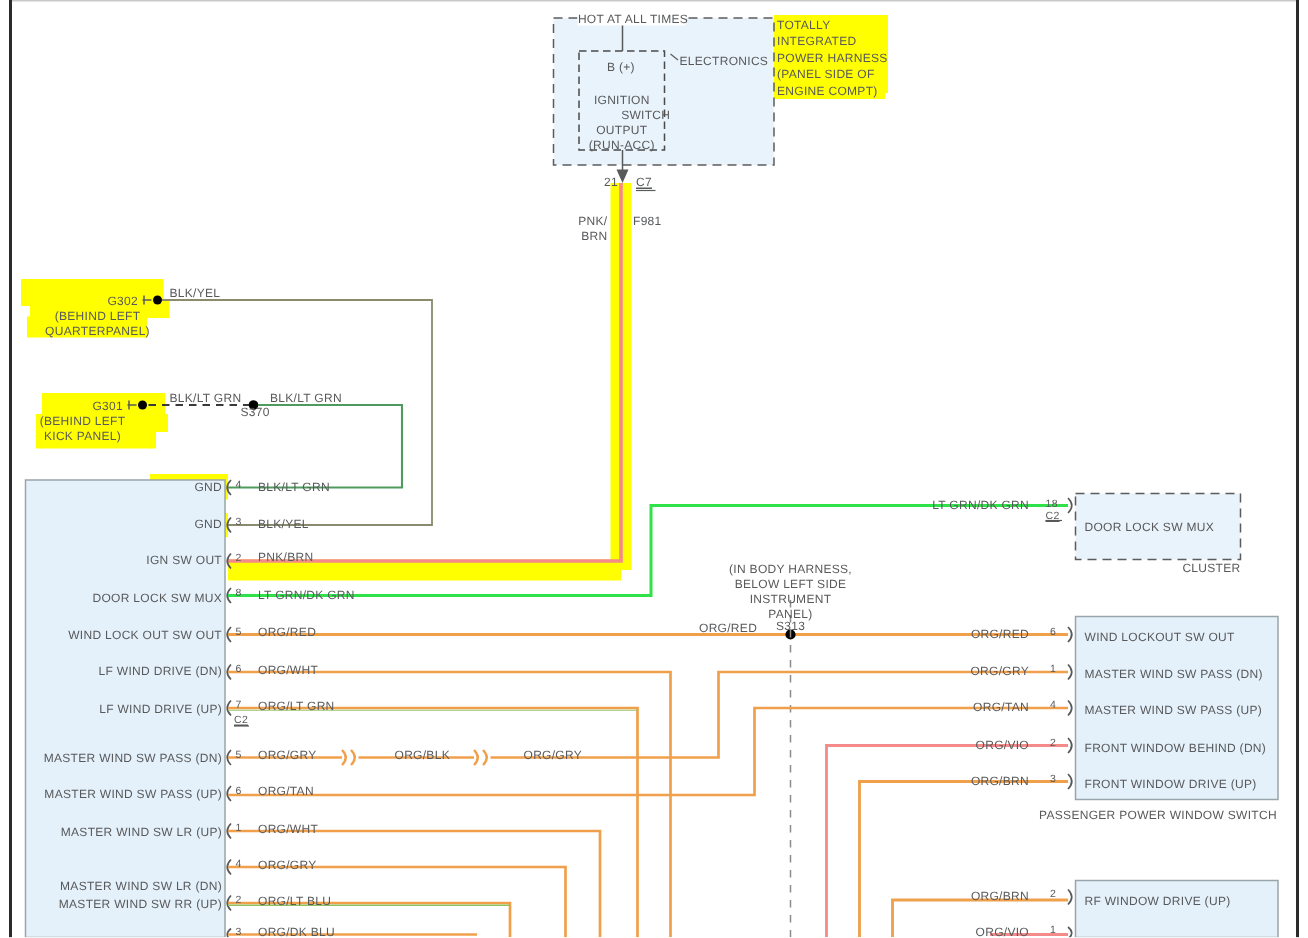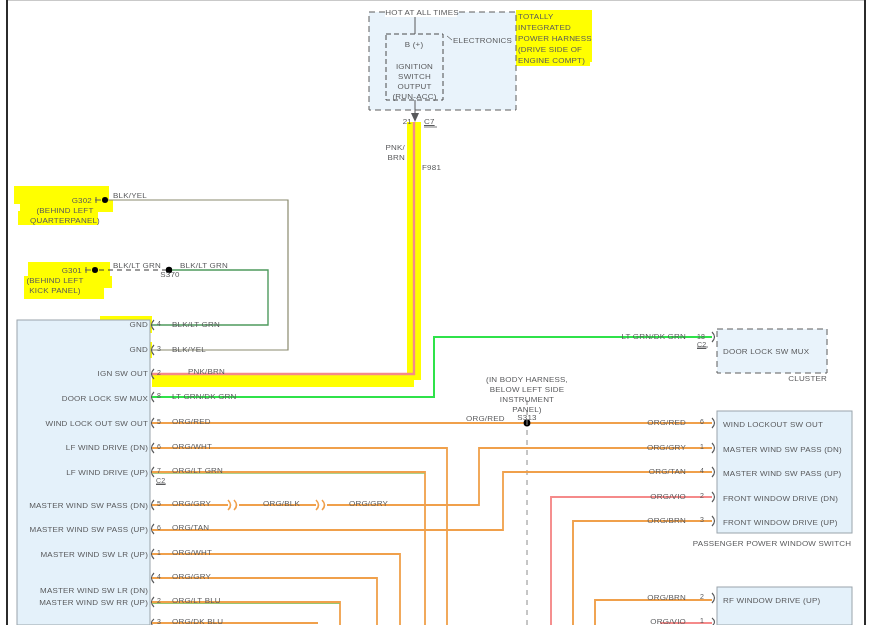--- a/index.html
+++ b/index.html
@@ -163,37 +163,37 @@
       <path d="M595,625 L595,600 L712,600" stroke="#f0a04b" stroke-width="1.9"></path>
 
       <path d="M660,623 L712,623" stroke="#f58a8a" stroke-width="1.9"></path>
 
     </g>
   </svg>
 
   <div class="txt c" style="left:383px;top:8px;width:78px;">HOT AT ALL TIMES</div>
   <div class="txt c" style="left:400px;top:40px;width:28px;">B (+)</div>
   <div class="txt c" style="left:386px;top:62px;width:57px;">IGNITION</div>
-  <div class="txt c" style="left:386px;top:72px;width:57px;">SWITCH</div>
+  <div class="txt c" style="left:386px;top:72px;width:57px;padding-left:16px;">SWITCH</div>
   <div class="txt c" style="left:386px;top:82px;width:57px;text-align:center;">OUTPUT</div>
   <div class="txt c" style="left:386px;top:92px;width:57px;">(RUN-ACC)</div>
   <div class="txt" style="left:453px;top:36px;">ELECTRONICS</div>
 
   <div class="txt" style="left:518px;top:12px;text-align:center;">TOTALLY</div>
   <div class="txt" style="left:518px;top:23px;">INTEGRATED</div>
   <div class="txt" style="left:518px;top:34px;">POWER HARNESS</div>
-  <div class="txt" style="left:518px;top:45px;">(DRIVE SIDE OF</div>
+  <div class="txt" style="left:518px;top:45px;">(PANEL SIDE OF</div>
   <div class="txt" style="left:518px;top:56px;">ENGINE COMPT)</div>
 
   <div class="txt r" style="left:396px;top:117px;width:16px;">21</div>
   <div class="txt uline" style="left:424px;top:117px;">C7</div>
 
   <div class="txt r" style="left:368px;top:143px;width:37px;">PNK/</div>
   <div class="txt r" style="left:368px;top:153px;width:37px;">BRN</div>
-  <div class="txt" style="left:422px;top:143px;margin-top:20px;">F981</div>
+  <div class="txt" style="left:422px;top:143px;">F981</div>
 
   <div class="txt r" style="left:52px;top:196px;width:40px;">G302</div>
   <div class="txt c" style="left:18px;top:206px;width:94px;">(BEHIND LEFT</div>
   <div class="txt c" style="left:18px;top:216px;width:94px;">QUARTERPANEL)</div>
   <div class="txt" style="left:113px;top:191px;">BLK/YEL</div>
 
   <div class="txt r" style="left:42px;top:266px;width:40px;">G301</div>
   <div class="txt c" style="left:8px;top:276px;width:94px;">(BEHIND LEFT</div>
   <div class="txt c" style="left:8px;top:286px;width:94px;text-align:center;">KICK PANEL)</div>
   <div class="txt" style="left:113px;top:261px;">BLK/LT GRN</div>
@@ -230,21 +230,21 @@
   <div class="txt" style="left:157px;top:466px;font-size:7px;">7</div>
   <div class="txt" style="left:157px;top:499px;font-size:7px;">5</div>
   <div class="txt" style="left:157px;top:523px;font-size:7px;">6</div>
   <div class="txt" style="left:157px;top:548px;font-size:7px;">1</div>
   <div class="txt" style="left:157px;top:572px;font-size:7px;">4</div>
   <div class="txt" style="left:157px;top:596px;font-size:7px;">2</div>
   <div class="txt" style="left:157px;top:617px;font-size:7px;">3</div>
 
   <div class="txt" style="left:172px;top:320px;">BLK/LT GRN</div>
   <div class="txt" style="left:172px;top:345px;">BLK/YEL</div>
-  <div class="txt" style="left:188px;top:367px;">PNK/BRN</div>
+  <div class="txt" style="left:172px;top:367px;">PNK/BRN</div>
   <div class="txt" style="left:172px;top:392px;">LT GRN/DK GRN</div>
   <div class="txt" style="left:172px;top:417px;">ORG/RED</div>
   <div class="txt" style="left:172px;top:442px;">ORG/WHT</div>
   <div class="txt" style="left:172px;top:466px;">ORG/LT GRN</div>
   <div class="txt" style="left:172px;top:499px;">ORG/GRY</div>
   <div class="txt" style="left:172px;top:523px;">ORG/TAN</div>
   <div class="txt" style="left:172px;top:548px;">ORG/WHT</div>
   <div class="txt" style="left:172px;top:572px;">ORG/GRY</div>
   <div class="txt" style="left:172px;top:596px;">ORG/LT BLU</div>
   <div class="txt" style="left:172px;top:617px;">ORG/DK BLU</div>
@@ -268,21 +268,21 @@
 
   <div class="txt" style="left:700px;top:417px;font-size:7px;">6</div>
   <div class="txt" style="left:700px;top:442px;font-size:7px;">1</div>
   <div class="txt" style="left:700px;top:466px;font-size:7px;">4</div>
   <div class="txt" style="left:700px;top:491px;font-size:7px;">2</div>
   <div class="txt" style="left:700px;top:515px;font-size:7px;">3</div>
 
   <div class="txt" style="left:723px;top:420px;">WIND LOCKOUT SW OUT</div>
   <div class="txt" style="left:723px;top:445px;">MASTER WIND SW PASS (DN)</div>
   <div class="txt" style="left:723px;top:469px;">MASTER WIND SW PASS (UP)</div>
-  <div class="txt" style="left:723px;top:494px;">FRONT WINDOW DRIVE (DN)</div>
+  <div class="txt" style="left:723px;top:494px;">FRONT WINDOW BEHIND (DN)</div>
   <div class="txt" style="left:723px;top:518px;">FRONT WINDOW DRIVE (UP)</div>
 
   <div class="txt r" style="left:692px;top:539px;width:160px;text-align:center;">PASSENGER POWER WINDOW SWITCH</div>
 
   <div class="txt r" style="left:600px;top:593px;width:86px;">ORG/BRN</div>
   <div class="txt r" style="left:600px;top:617px;width:86px;">ORG/VIO</div>
   <div class="txt" style="left:700px;top:592px;font-size:7px;">2</div>
   <div class="txt" style="left:700px;top:616px;font-size:7px;">1</div>
   <div class="txt" style="left:723px;top:596px;">RF WINDOW DRIVE (UP)</div>
   <div class="txt" style="left:723px;top:620px;"></div>

